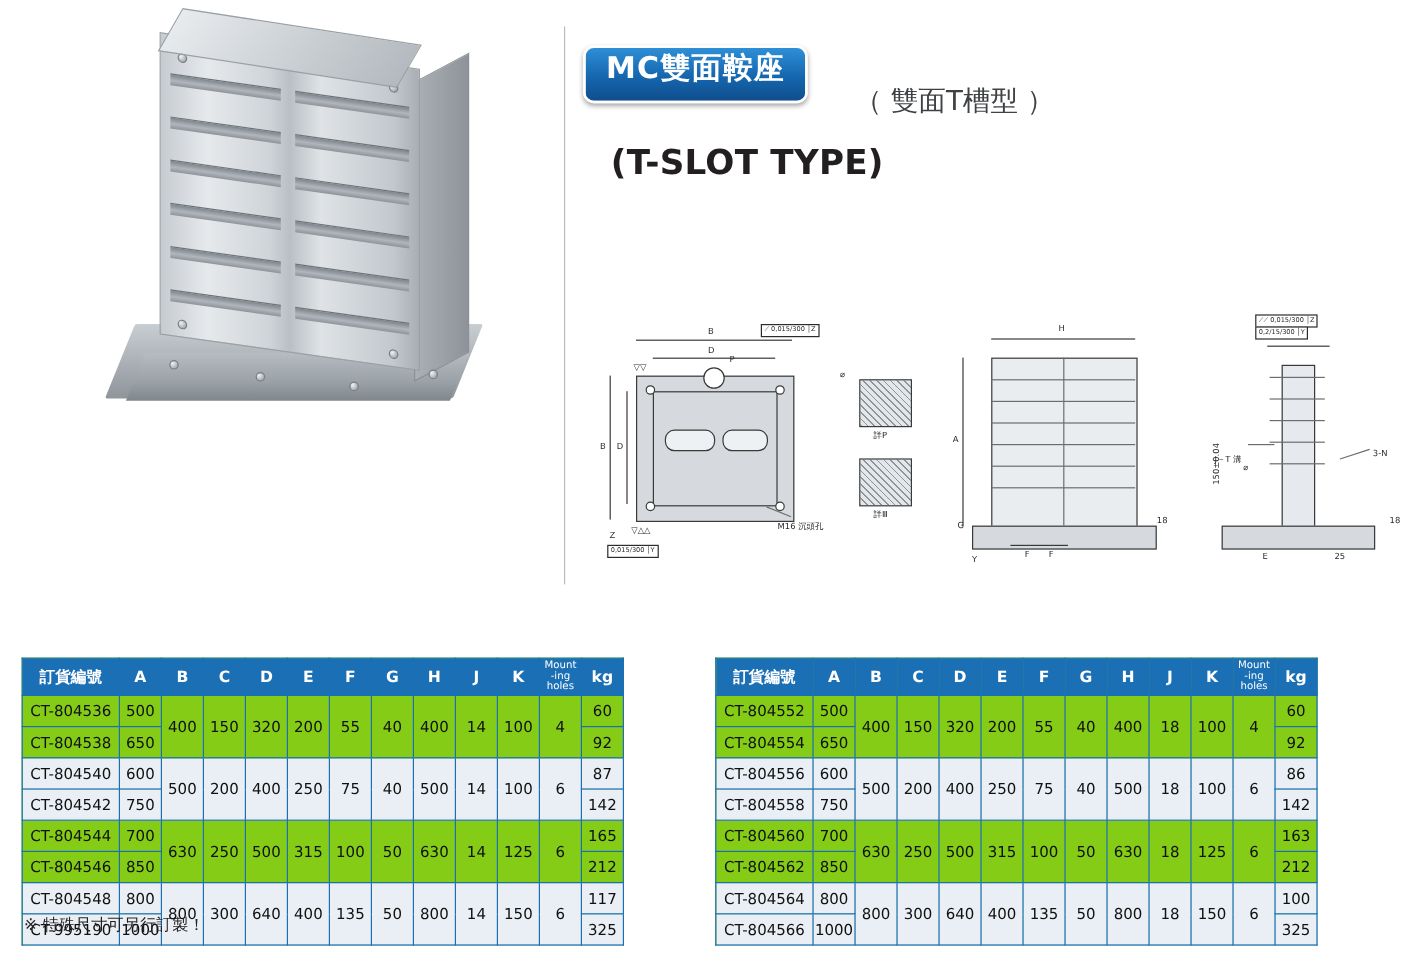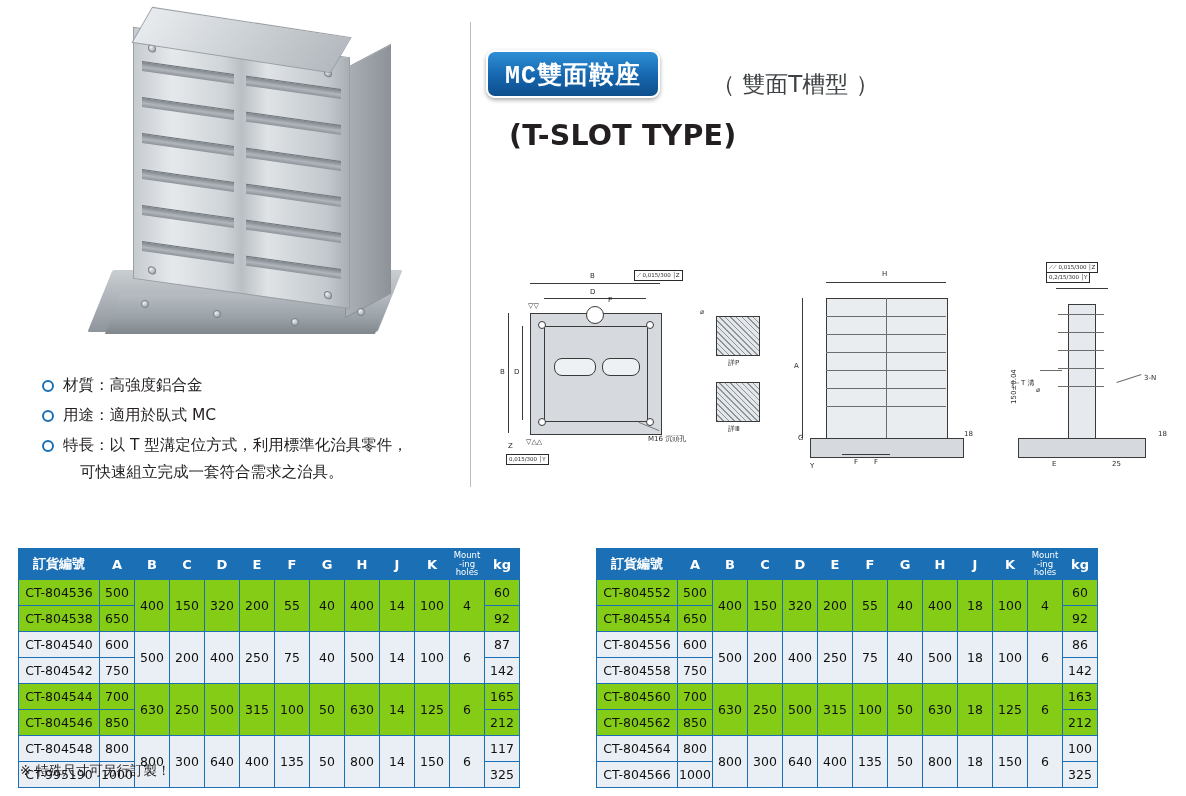--- a/index.html
+++ b/index.html
@@ -127,30 +127,28 @@
     left: 470px;
     top: 22px;
     width: 1px;
     height: 465px;
     background: #b8bcbf;
   }
   
   .badge {
     position: absolute;
     left: 486px;
-    top: 50px;
+    top: 38px;
     height: 44px;
     padding: 0 17px;
     display: flex;
-    align-items: center;
     background: linear-gradient(180deg,#2e8fd6 0%,#1566ae 55%,#0f4e8c 100%);
     border-radius: 9px;
     border: 2px solid #ffffff;
     box-shadow: 0 2px 4px rgba(0,0,0,.35);
-    font-family: Liberation Mono, monospace;
   }
   .badge span {
     color: #ffffff;
     font-size: 25px;
     font-weight: bold;
     letter-spacing: 1px;
     white-space: nowrap;
   }
   .badge-sub {
     position: absolute;
@@ -297,37 +295,20 @@
       <div class="bolt" style="left:14px;top:236px;"></div>
       <div class="bolt" style="left:190px;top:236px;"></div>
     </div>
     <div class="col-top"></div>
     <div class="bolt" style="left:46px;top:282px;"></div>
     <div class="bolt" style="left:118px;top:292px;"></div>
     <div class="bolt" style="left:196px;top:300px;"></div>
     <div class="bolt" style="left:262px;top:290px;"></div>
   </div>
 
-  <div class="spec-list">
-    <div class="spec-row">
-      <div class="spec-dot"></div>
-      <div class="spec-text">材質：高強度鋁合金</div>
-    </div>
-    <div class="spec-row">
-      <div class="spec-dot"></div>
-      <div class="spec-text">用途：適用於臥式 MC</div>
-    </div>
-    <div class="spec-row">
-      <div class="spec-dot"></div>
-      <div class="spec-text">
-        <div>特長：以 T 型溝定位方式，利用標準化治具零件，</div>
-        <div class="spec-cont">可快速組立完成一套符合需求之治具。</div>
-      </div>
-    </div>
-  </div>
 </div>
 
 <div class="v-divider"></div>
 
 <div class="badge">
   <span>MC雙面鞍座</span>
 </div>
 <div class="badge-sub">（ 雙面T槽型 ）</div>
 <div class="eng-title">
   <span class="l2">(T-SLOT TYPE)</span>

